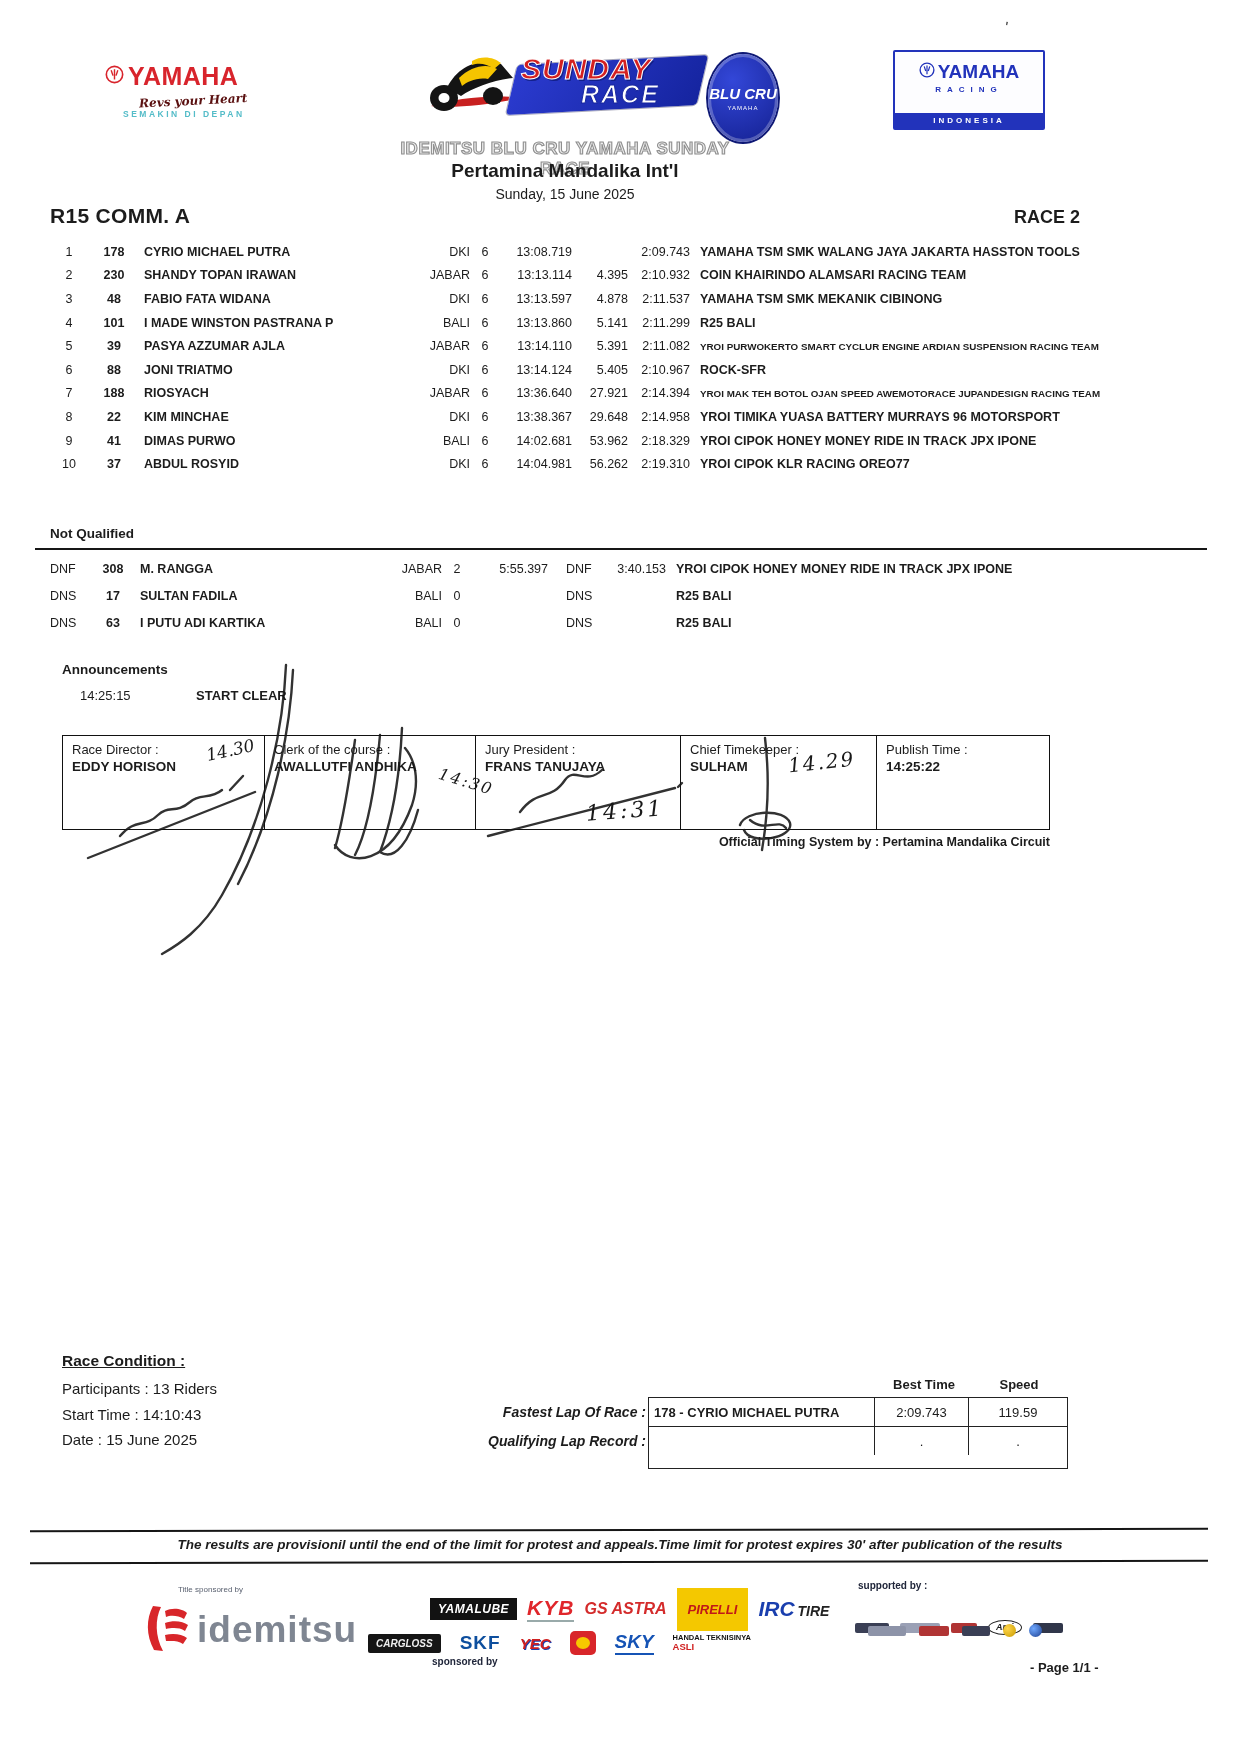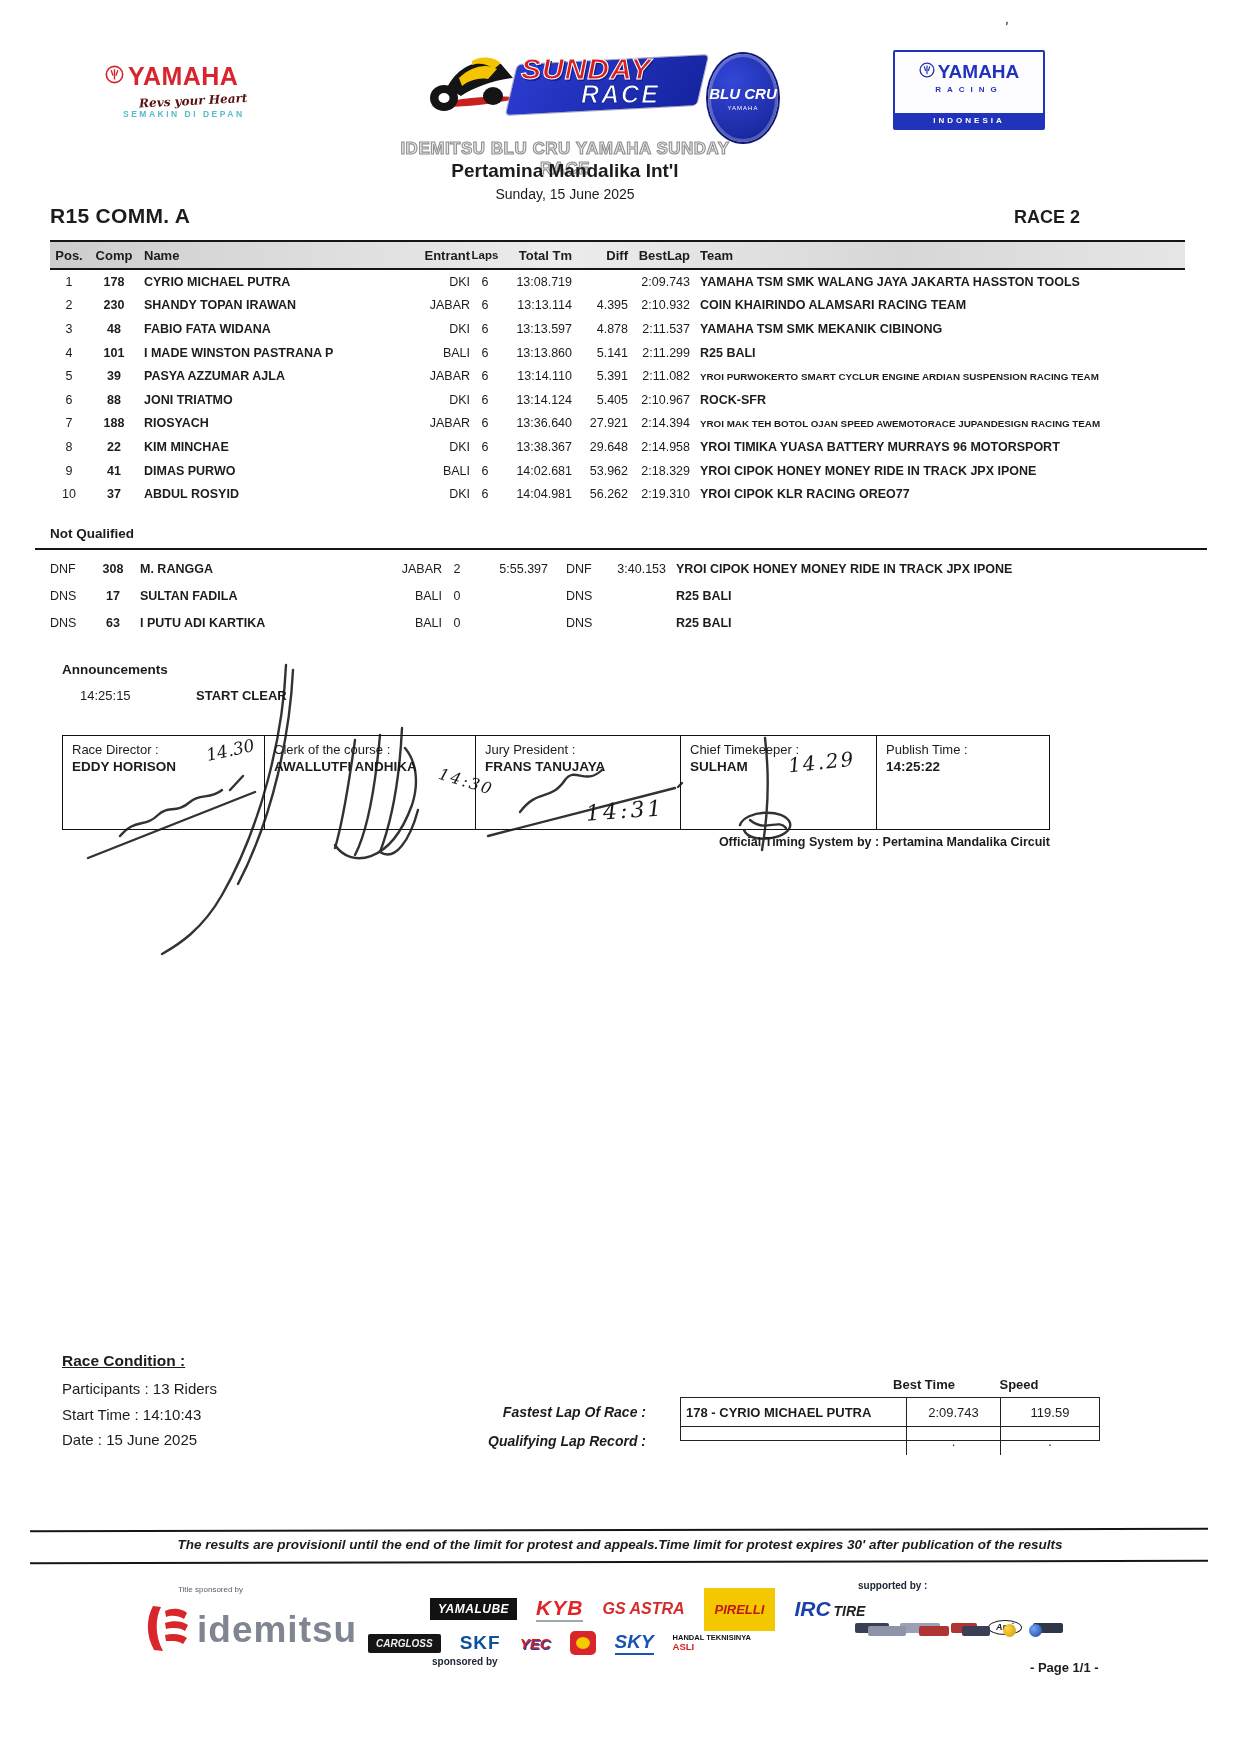--- a/index.html
+++ b/index.html
@@ -92,40 +92,40 @@
   .timing-credit{left:650px;top:835px;width:400px;text-align:right;font-size:12.5px;font-weight:bold;}
 
   
   .race-cond{left:62px;top:1352px;}
   .rc-title{font-size:15.5px;font-weight:800;text-decoration:underline;margin-bottom:6px;}
   .rc-line{font-size:15px;line-height:25.5px;}
   .fl-label{width:218px;text-align:right;font-size:14px;font-weight:bold;font-style:italic;}
   .lab1{left:428px;top:1404px;} .lab2{left:428px;top:1433px;}
   .bt-head{left:878px;top:1377px;width:92px;text-align:center;font-size:13px;font-weight:bold;}
   .sp-head{left:972px;top:1377px;width:94px;text-align:center;font-size:13px;font-weight:bold;}
-  .fl-box{left:648px;top:1397px;width:420px;height:44px;border:1.6px solid #222;box-sizing:border-box;
-        display:grid;grid-template-columns:226px 94px 98px;grid-template-rows:29px 28px;margin-left:32px;}
+  .fl-box{left:648px;top:1397px;width:420px;height:72px;border:1.6px solid #222;box-sizing:border-box;
+        display:grid;grid-template-columns:226px 94px 98px;grid-template-rows:29px 28px;}
   .fl-cell{border-right:1.4px solid #222;border-bottom:1.4px solid #222;display:flex;align-items:center;
         font-size:13px;box-sizing:border-box;padding:0 5px;}
   .fl-cell.last-col{border-right:none;} .fl-cell.last-row{border-bottom:none;}
   .fl-cell.num{justify-content:center;}
 
   
   .prov-line{left:30px;width:1178px;height:2px;background:#161616;}
   .pl-top{top:1529px;transform:rotate(-.12deg);} .pl-bot{top:1561px;transform:rotate(-.12deg);}
   .prov-text{left:0;top:1537px;width:1240px;text-align:center;font-size:13.5px;font-weight:800;font-style:italic;}
 
   .sp-smlabel{font-size:8px;color:#5a6170;}
   .tsb{left:178px;top:1585px;}
   .sby{left:432px;top:1656px;font-size:10px;font-weight:800;color:#20263a;}
   .suby{left:858px;top:1580px;font-size:10px;font-weight:800;color:#20263a;}
   .idemitsu{left:143px;top:1603px;display:flex;align-items:center;gap:8px;}
   .idemitsu .itxt{font-size:37px;font-weight:600;color:#7f8692;letter-spacing:1px;}
   .sp-row{display:flex;align-items:center;}
-  .row1{left:430px;top:1594px;gap:19px;height:30px;}
+  .row1{left:430px;top:1594px;gap:10px;height:30px;}
   .row2{left:368px;top:1630px;gap:19px;height:26px;}
   .logo{display:inline-flex;align-items:baseline;white-space:nowrap;}
   .logo-yamalube{background:#121212;color:#fff;font-style:italic;font-weight:800;font-size:12px;padding:4px 8px;letter-spacing:.5px;}
   .logo-kyb{color:#e0262b;font-weight:800;font-style:italic;font-size:21px;letter-spacing:1px;border-bottom:2px solid #9aa;}
   .logo-gsastra{color:#d42b2b;font-weight:800;font-size:16px;font-style:italic;}
   .logo-pirelli{background:#f4c800;color:#c01818;font-weight:800;font-style:italic;font-size:13px;padding:14px 11px;}
   .logo-irc{color:#1a3fae;font-weight:800;font-style:italic;font-size:21px;}
   .logo .sub{font-size:14px;font-weight:800;font-style:italic;color:#222;margin-left:3px;}
   .logo-cargloss{background:#151515;color:#eee;font-style:italic;font-weight:700;font-size:10px;padding:4px 8px;border-radius:2px;}
   .logo-skf{color:#0e4f9e;font-weight:800;font-size:19px;letter-spacing:1px;}
@@ -199,31 +199,20 @@
 
   <div class="abs scan-mark">'</div>
   <div class="abs banner">IDEMITSU BLU CRU YAMAHA SUNDAY RACE</div>
   <div class="abs venue">Pertamina Mandalika Int'l</div>
   <div class="abs vdate">Sunday, 15 June 2025</div>
 
   <div class="abs class-title">R15 COMM. A</div>
   <div class="abs race-title">RACE 2</div>
 
   <div class="abs results">
-    <div class="r-grid r-head">
-      <div class="c-pos">Pos.</div>
-      <div class="c-comp">Comp</div>
-      <div class="c-name">Name</div>
-      <div class="c-entrant">Entrant</div>
-      <div class="c-laps" style="font-size:11.5px">Laps</div>
-      <div class="c-total">Total Tm</div>
-      <div class="c-diff">Diff</div>
-      <div class="c-bestlap">BestLap</div>
-      <div class="c-team">Team</div>
-    </div>
     <div id="results-body">
         <div class="r-grid r-row">
           <div class="c-pos">1</div>
           <div class="c-comp">178</div>
           <div class="c-name">CYRIO MICHAEL PUTRA</div>
           <div class="c-entrant">DKI</div>
           <div class="c-laps">6</div>
           <div class="c-total">13:08.719</div>
           <div class="c-diff"></div>
           <div class="c-bestlap">2:09.743</div>

